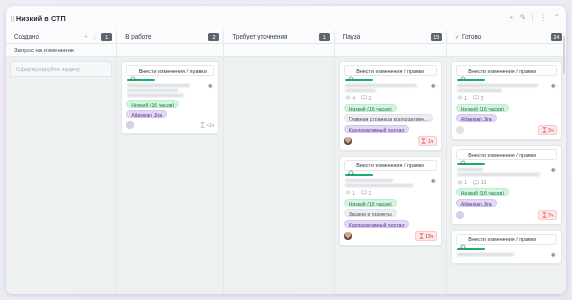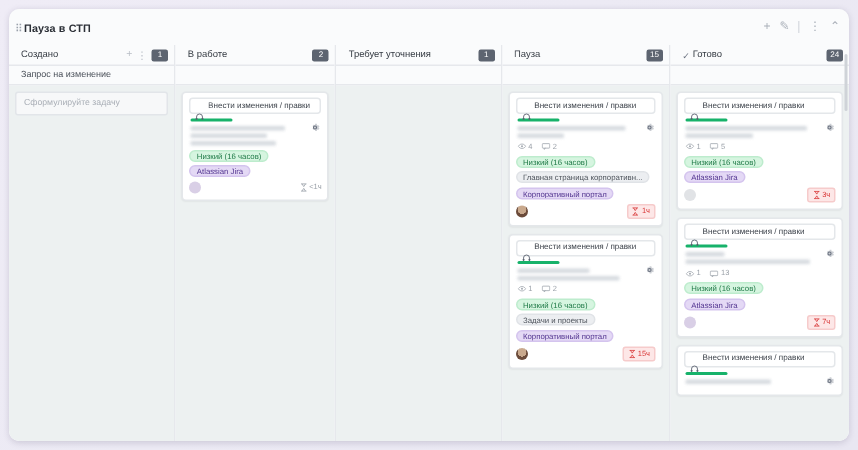--- a/index.html
+++ b/index.html
@@ -248,21 +248,21 @@
 <body>
 
 <div class="frame">
   <div class="backdrop"></div>
 
   <div class="window">
     <div class="window-inner">
 
       <div class="board-head">
         <span class="drag-dots">⠿</span>
-        <div class="board-title">Пауза в СТП</div>
+        <div class="board-title">Низкий в СТП</div>
         <div class="head-tools">
           <span>+</span>
           <span>✎</span>
           <i class="sep"></i>
           <span>⋮</span>
           <span>⌃</span>
         </div>
       </div>
 
       <div class="cols">

